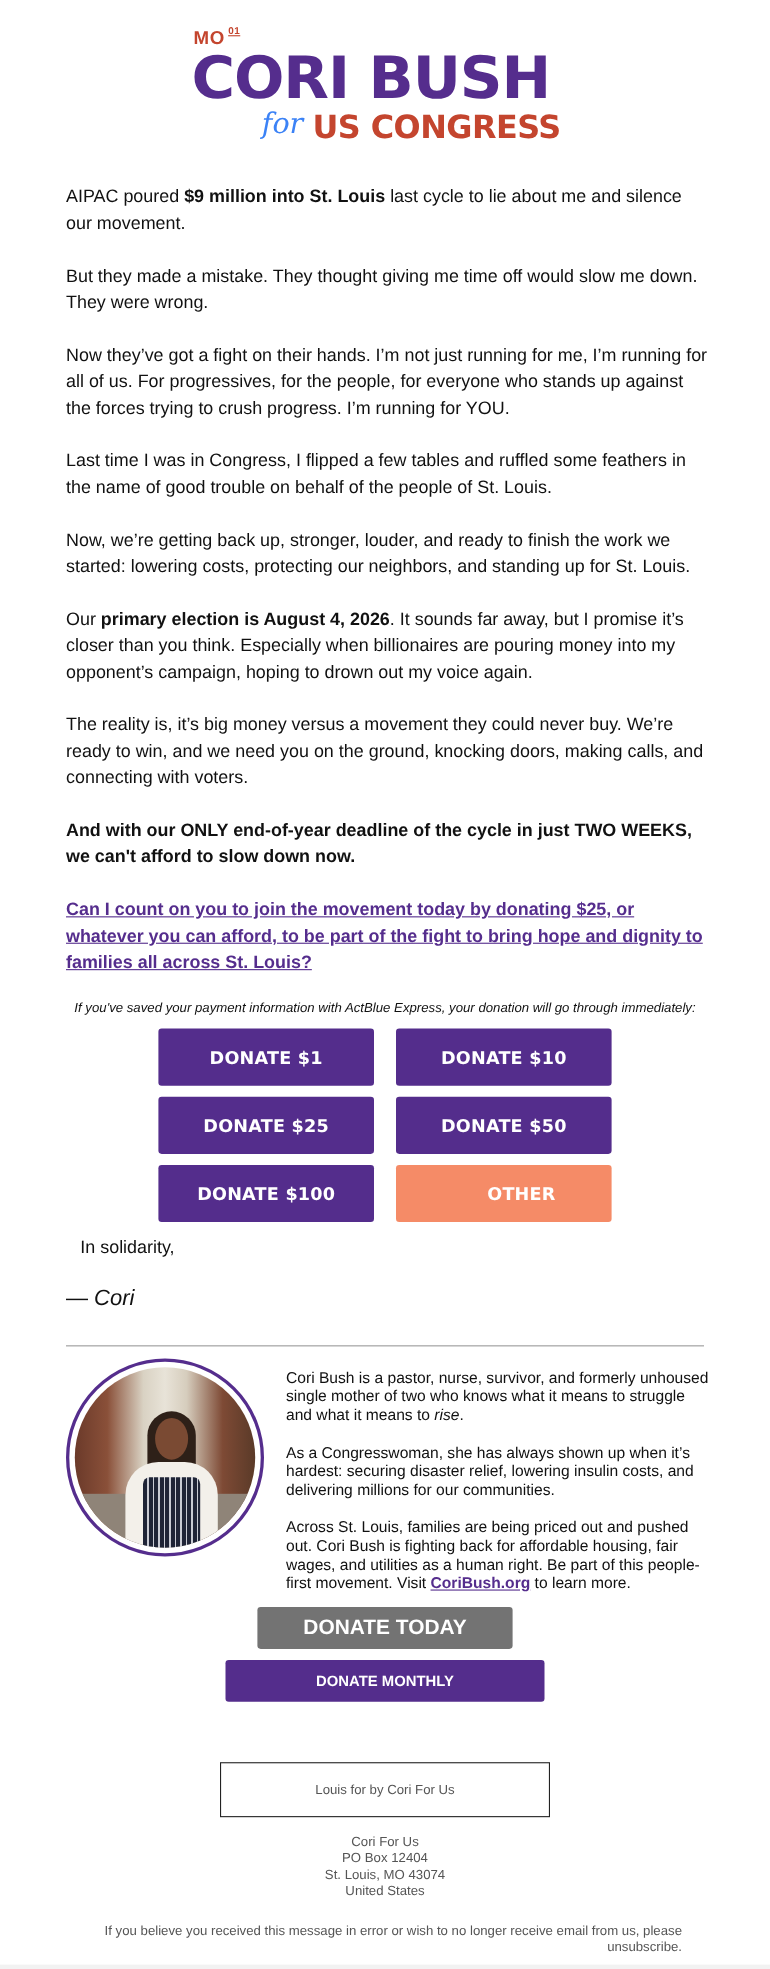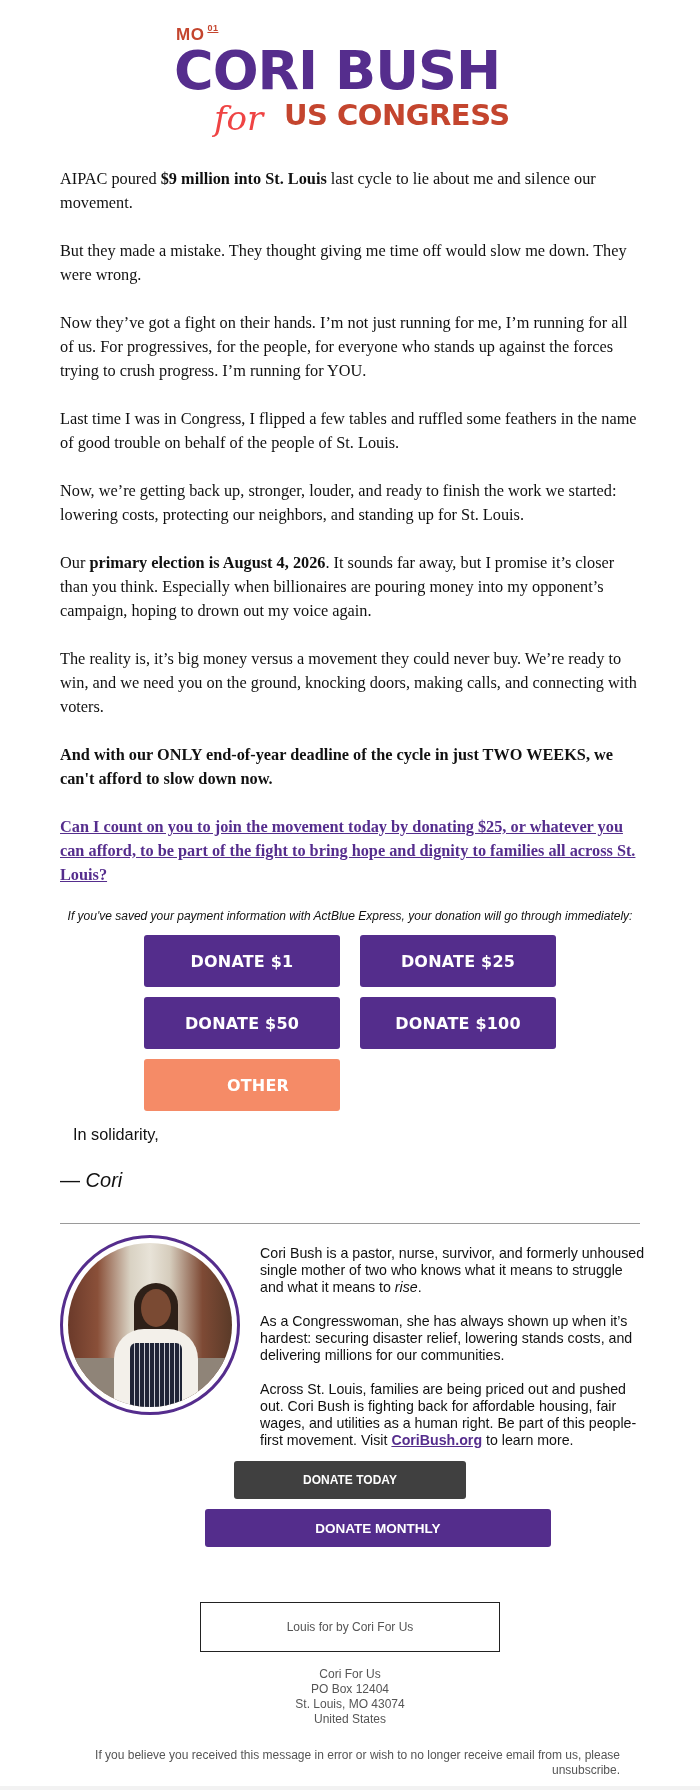--- a/index.html
+++ b/index.html
@@ -4,26 +4,26 @@
 <style>
   * { box-sizing: border-box; margin: 0; padding: 0; }
   html, body { width: 700px; background: #ffffff; }
   body { font-family: "Liberation Sans", sans-serif; color: #111; position: relative; height: 1790px; overflow: hidden; }
 
   
   .logo { position: absolute; left: 174px; top: 22px; width: 352px; height: 112px; }
   .logo .mo { position: absolute; left: 2px; top: 3px; font-family: "Liberation Sans", sans-serif; font-weight: 900; font-size: 17px; color: #c4452e; letter-spacing: 0.5px; }
   .logo .mo sup { font-size: 9px; text-decoration: underline; position: relative; top: -2px; margin-left: 3px; }
   .logo .name { position: absolute; left: 0; top: 22px; font-family: "DejaVu Sans", sans-serif; font-weight: 900; font-size: 54px; line-height: 1; color: #552d8d; letter-spacing: -1px; transform: scaleY(0.98); white-space: nowrap; }
-  .logo .for { position: absolute; left: 40px; top: 76px; font-family: "DejaVu Serif", serif; font-style: italic; font-size: 34px; color: #ef4444; }
+  .logo .for { position: absolute; left: 64px; top: 76px; font-family: "DejaVu Serif", serif; font-style: italic; font-size: 26px; color: #3b82f6; }
   .logo .congress { position: absolute; left: 110px; top: 76px; font-family: "DejaVu Sans", sans-serif; font-weight: 900; font-size: 29px; color: #c4452e; letter-spacing: -0.5px; white-space: nowrap; }
 
   
   .copy { position: absolute; left: 60px; top: 167px; width: 585px; font-size: 16.3px; line-height: 24px; color: #111; }
-  .copy p { margin-bottom: 24px; font-family: Liberation Serif, serif; }
+  .copy p { margin-bottom: 24px; }
   .copy b { font-weight: 700; }
   .copy .bold-para { font-weight: 700; }
   .copy a.ask { color: #552d8d; font-weight: 700; text-decoration: underline; }
 
   .express-note { position: absolute; left: 0; width: 700px; top: 909px; text-align: center; font-size: 12px; font-style: italic; color: #111; }
 
   .donate-grid { position: absolute; left: 144px; top: 935px; width: 412px; display: grid; grid-template-columns: 196px 196px; column-gap: 20px; row-gap: 10px; }
   .btn { height: 52px; border-radius: 3px; display: flex; align-items: center; justify-content: center; color: #fff; font-family: "DejaVu Sans", sans-serif; font-weight: 700; font-size: 16px; letter-spacing: 0.2px; cursor: pointer; }
   .btn.purple { background: #542d8c; }
   .btn.coral { background: #f58b67; padding-left: 32px; }
@@ -42,22 +42,22 @@
   .portrait .photo .hair { position: absolute; left: 66px; top: 40px; width: 44px; height: 70px; border-radius: 22px 22px 10px 10px; background: #2e2018; }
   .portrait .photo .face { position: absolute; left: 73px; top: 46px; width: 30px; height: 38px; border-radius: 50%; background: #7a4a33; }
   .portrait .photo .shirt { position: absolute; left: 46px; top: 86px; width: 84px; height: 90px; border-radius: 30px 30px 0 0; background: #f3f0ea; }
   .portrait .photo .vest { position: absolute; left: 62px; top: 100px; width: 52px; height: 80px; border-radius: 6px 6px 0 0;
     background: repeating-linear-gradient(90deg, #1f2436 0 4px, #c9cbd3 4px 5px); }
 
   .bio { position: absolute; left: 260px; top: 1245px; width: 385px; font-size: 14.2px; line-height: 17px; color: #111; }
   .bio p { margin-bottom: 17px; }
   .bio a { color: #552d8d; font-weight: 700; text-decoration: underline; }
 
-  .btn-today { position: absolute; left: 234px; top: 1461px; width: 232px; height: 38px; border-radius: 3px; background: #404040; color: #fff; font-weight: 700; font-size: 12px; display: flex; align-items: center; justify-content: center; cursor: pointer; }
-  .btn-monthly { position: absolute; left: 205px; top: 1509px; width: 346px; height: 38px; border-radius: 3px; background: #542d8c; color: #fff; font-weight: 700; font-size: 13.5px; display: flex; align-items: center; justify-content: center; cursor: pointer; }
+  .btn-today { position: absolute; left: 234px; top: 1461px; width: 232px; height: 38px; border-radius: 3px; background: #737373; color: #fff; font-weight: 700; font-size: 19px; display: flex; align-items: center; justify-content: center; cursor: pointer; }
+  .btn-monthly { position: absolute; left: 205px; top: 1509px; width: 290px; height: 38px; border-radius: 3px; background: #542d8c; color: #fff; font-weight: 700; font-size: 13.5px; display: flex; align-items: center; justify-content: center; cursor: pointer; }
 
   
   .paid-box { position: absolute; left: 200px; top: 1602px; width: 300px; height: 50px; border: 1px solid #222; display: flex; align-items: center; justify-content: center; font-size: 12px; color: #555; }
   .address { position: absolute; left: 0; width: 700px; top: 1667px; text-align: center; font-size: 12px; line-height: 15px; color: #555; }
   .unsub { position: absolute; left: 80px; width: 540px; top: 1748px; text-align: right; font-size: 12px; line-height: 15px; color: #555; }
   .bottom-band { position: absolute; left: 0; top: 1786px; width: 700px; height: 4px; background: #f2f2f2; }
 </style>
 </head>
 <body>
 
@@ -76,20 +76,21 @@
   <p>Now, we’re getting back up, stronger, louder, and ready to finish the work we started: lowering costs, protecting our neighbors, and standing up for St. Louis.</p>
   <p><span>Our </span><b>primary election is August 4, 2026</b><span>. It sounds far away, but I promise it’s closer than you think. Especially when billionaires are pouring money into my opponent’s campaign, hoping to drown out my voice again.</span></p>
   <p>The reality is, it’s big money versus a movement they could never buy. We’re ready to win, and we need you on the ground, knocking doors, making calls, and connecting with voters.</p>
   <p class="bold-para">And with our ONLY end-of-year deadline of the cycle in just TWO WEEKS, we can't afford to slow down now.</p>
   <p><a class="ask" href="#">Can I count on you to join the movement today by donating $25, or whatever you can afford, to be part of the fight to bring hope and dignity to families all across St. Louis?</a></p>
 </div>
 
 <div class="express-note">If you've saved your payment information with ActBlue Express, your donation will go through immediately:</div>
 <div class="donate-grid">
   <div class="btn purple">DONATE $1</div>
+  <div class="btn purple">DONATE $10</div>
   <div class="btn purple">DONATE $25</div>
   <div class="btn purple">DONATE $50</div>
   <div class="btn purple">DONATE $100</div>
   <div class="btn coral">OTHER</div>
 </div>
 
 <div class="signoff">In solidarity,</div>
 <div class="signature"><span>— </span><i>Cori</i></div>
 
 <div class="divider"></div>
@@ -99,21 +100,21 @@
     <div class="ground"></div>
     <div class="hair"></div>
     <div class="shirt"></div>
     <div class="vest"></div>
     <div class="face"></div>
   </div>
 </div>
 
 <div class="bio">
   <p><span>Cori Bush is a pastor, nurse, survivor, and formerly unhoused single mother of two who knows what it means to struggle and what it means to </span><i>rise</i><span>.</span></p>
-  <p>As a Congresswoman, she has always shown up when it’s hardest: securing disaster relief, lowering stands costs, and delivering millions for our communities.</p>
+  <p>As a Congresswoman, she has always shown up when it’s hardest: securing disaster relief, lowering insulin costs, and delivering millions for our communities.</p>
   <p><span>Across St. Louis, families are being priced out and pushed out. Cori Bush is fighting back for affordable housing, fair wages, and utilities as a human right. Be part of this people-first movement. Visit </span><a href="#">CoriBush.org</a><span> to learn more.</span></p>
 </div>
 
 <div class="btn-today">DONATE TODAY</div>
 <div class="btn-monthly">DONATE MONTHLY</div>
 
 <div class="paid-box">Louis for by Cori For Us</div>
 <div class="address">
   <div>Cori For Us</div>
   <div>PO Box 12404</div>

